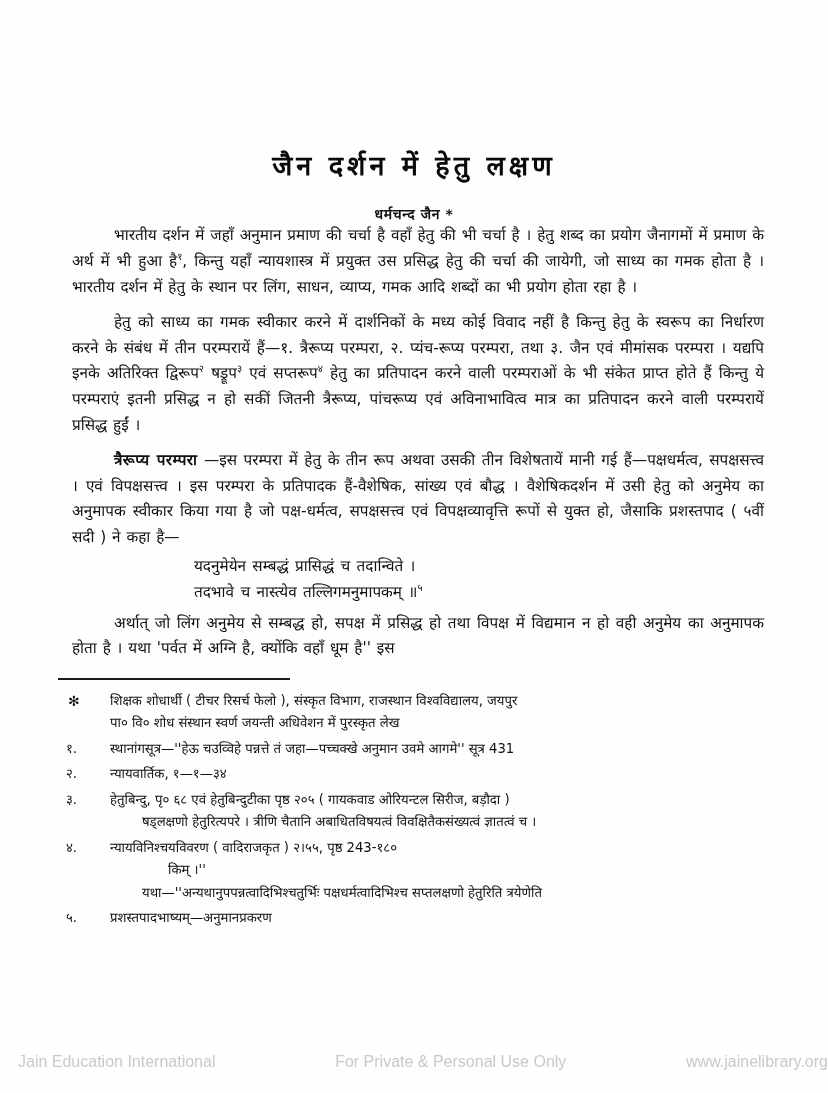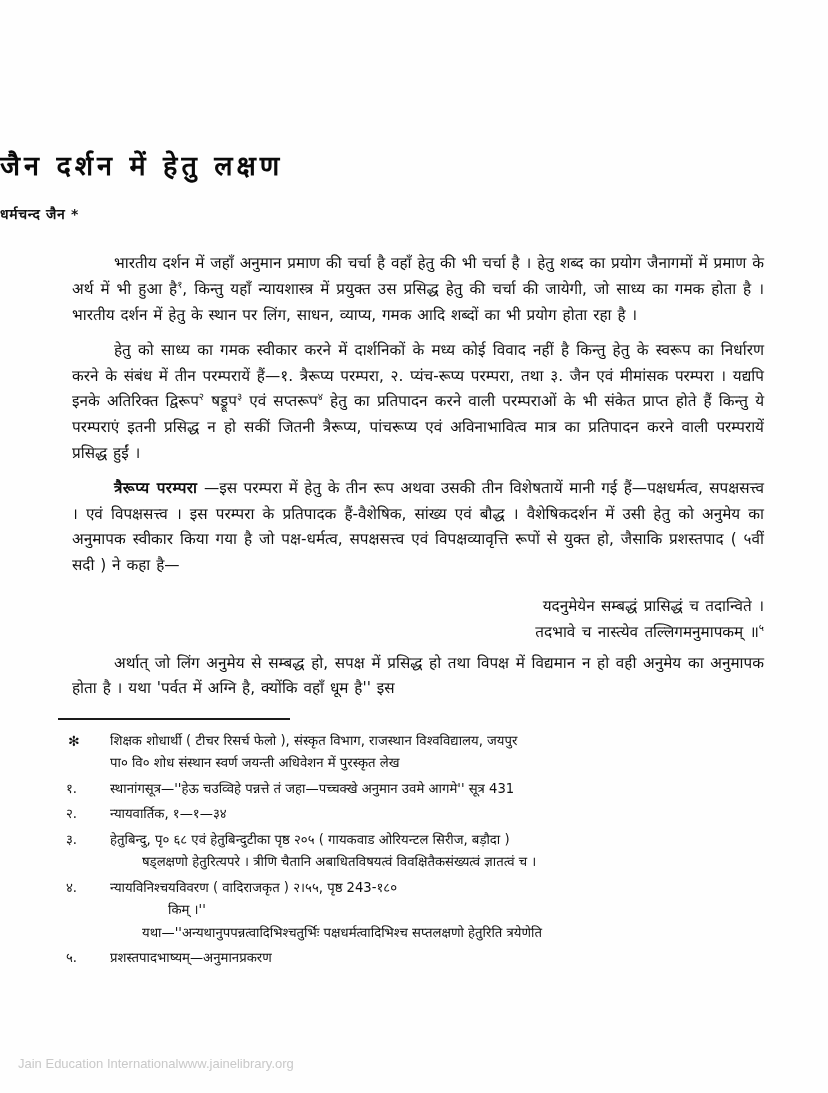--- a/index.html
+++ b/index.html
@@ -19,21 +19,21 @@
 
   .page {
     position: absolute;
     inset: 0;
     background: #fefefe;
   }
 
   
   .title-block {
     margin-top: 150px;
-    text-align: left;
+    text-align: center;
   }
   .doc-title {
     font-size: 27px;
     font-weight: 700;
     letter-spacing: 4px;
     color: #0a0a0a;
     line-height: 1.2;
     font-family: "DejaVu Sans", "Liberation Sans", sans-serif;
   }
   .doc-author {
@@ -60,48 +60,46 @@
     color: #101010;
     font-family: "DejaVu Sans", "Liberation Sans", sans-serif;
     font-weight: 500;
     margin: 0;
     word-spacing: 1px;
   }
   .para + .para {
     margin-top: 10px;
   }
   .para.first {
-    margin-top: 28px;
   }
   .indent::before {
     content: "";
     display: inline-block;
     width: 42px;
   }
   .lead {
     font-weight: 700;
     letter-spacing: 0.4px;
   }
   .sup {
     font-size: 10px;
     vertical-align: super;
     line-height: 0;
   }
 
   
   .verse {
-    margin: 14px 0 6px 0;
+    margin: 2px 0 6px 0;
     padding-left: 122px;
     font-size: 15.3px;
     line-height: 26px;
     font-family: "DejaVu Sans", "Liberation Sans", sans-serif;
     font-weight: 500;
     color: #101010;
     word-spacing: 1.5px;
-    text-align: right;
   }
   .verse-line {
     white-space: nowrap;
   }
 
   
   .fn-rule {
     width: 232px;
     height: 2px;
     background: #1a1a1a;
@@ -146,21 +144,21 @@
 
   
   .page-footer {
     position: absolute;
     left: 0;
     right: 0;
     bottom: 22px;
     display: flex;
     align-items: flex-start;
     font-family: "Liberation Sans", "DejaVu Sans", sans-serif;
-    font-size: 13px;
+    font-size: 16px;
     color: #c9c9c9;
   }
   .footer-left {
     flex: 0 0 auto;
     padding-left: 18px;
   }
   .footer-center {
     flex: 1 1 auto;
     text-align: center;
   }
@@ -242,16 +240,17 @@
       <div class="fn-marker">५.</div>
       <div class="fn-body">
         <span class="fn-sub">प्रशस्तपादभाष्यम्—अनुमानप्रकरण</span>
       </div>
     </div>
 
   </div>
 
   <div class="page-footer">
     <div class="footer-left">Jain Education International</div>
+    <div class="footer-center">For Private &amp; Personal Use Only</div>
     <div class="footer-right">www.jainelibrary.org</div>
   </div>
 
 </div>
 
 </body></html>

